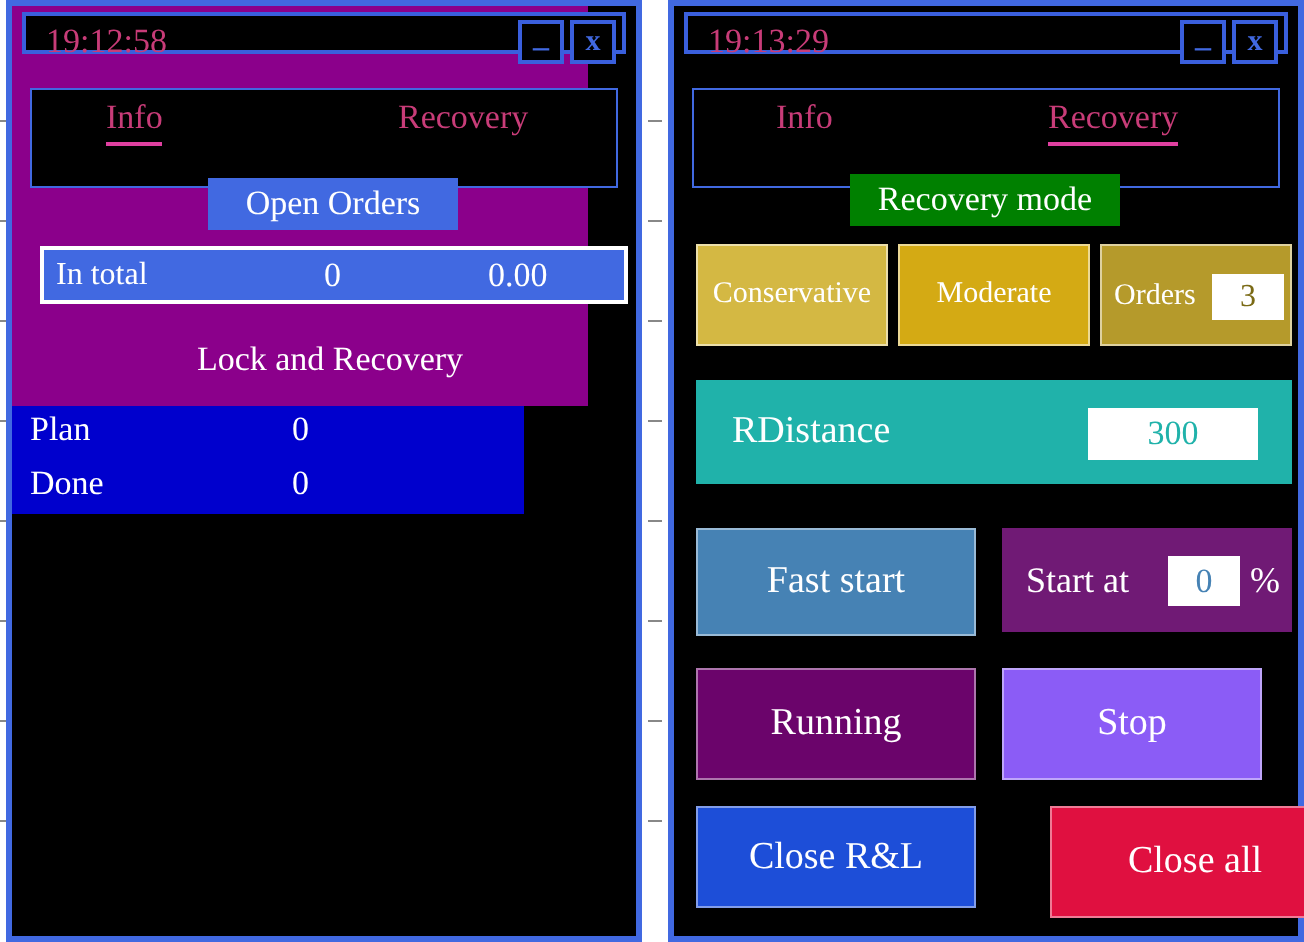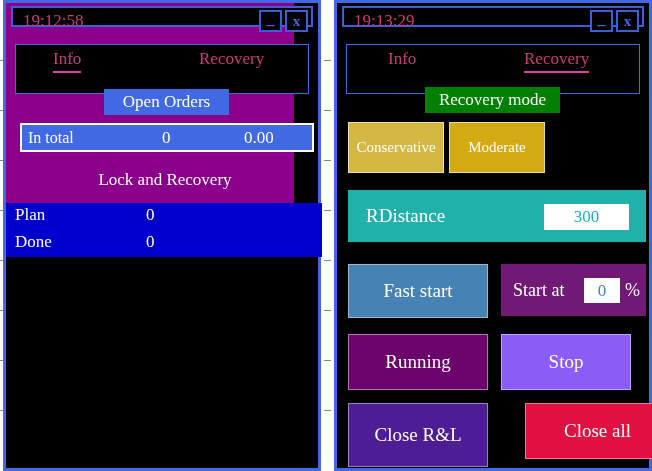--- a/index.html
+++ b/index.html
@@ -155,21 +155,21 @@
 
   #lock-recovery {
     left: 77px; top: 163px; width: 164px; height: 27px;
     background: #8b008b;
   }
   #big-panel {
     left: 18px; top: 200px; width: 288px; height: 200px;
     background: #8b008b;
   }
   #plan-done {
-    left: 18px; top: 405px; width: 316px; height: 54px;
+    left: 18px; top: 405px; width: 256px; height: 54px;
     background: #0000cd;
     display: block;
   }
   #plan-done .row { position: relative; height: 27px; }
   #plan-done .lbl { position: absolute; left: 9px; top: 2px; font-size: 17px; color:#fff; }
   #plan-done .val { position: absolute; left: 140px; top: 2px; font-size: 17px; color:#fff; }
 
   
   #recovery-mode {
     left: 88px; top: 84px; width: 135px; height: 26px;
@@ -223,22 +223,22 @@
     border: 1px solid rgba(255,255,255,0.45);
     font-size: 19px;
   }
   #btn-stop {
     left: 164px; top: 331px; width: 130px; height: 56px;
     background: #8b5cf6;
     border: 1px solid rgba(255,255,255,0.45);
     font-size: 19px;
   }
   #btn-close-rl {
-    left: 11px; top: 400px; width: 140px; height: 64px;
-    background: #4c1d95;
+    left: 11px; top: 400px; width: 140px; height: 51px;
+    background: #1d4ed8;
     border: 1px solid rgba(255,255,255,0.45);
     font-size: 19px;
   }
   #btn-close-all {
     left: 164px; top: 400px; width: 145px; height: 56px;
     background: #e01040;
     border: 1px solid rgba(255,255,255,0.45);
     font-size: 19px;
     margin-left: 24px;
   }
@@ -328,20 +328,24 @@
   <div class="tabbar">
     <div class="tab" id="tab-right-info">Info</div>
     <div class="tab active" id="tab-right-rec">Recovery</div>
   </div>
 
   <div class="widget" id="recovery-mode">Recovery mode</div>
 
   <div class="widget mode-btn" id="btn-conservative">Conservative</div>
   <div class="widget mode-btn" id="btn-moderate">Moderate</div>
 
+  <div class="widget mode-btn" id="btn-orders">
+    <span class="olbl">Orders</span>
+    <span class="numbox">3</span>
+  </div>
 
   <div class="widget" id="rdistance">
     <span class="lbl">RDistance</span>
     <span class="numbox">300</span>
   </div>
 
   <div class="widget" id="fast-start">Fast start</div>
 
   <div class="widget" id="start-at">
     <span class="lbl">Start at</span>

